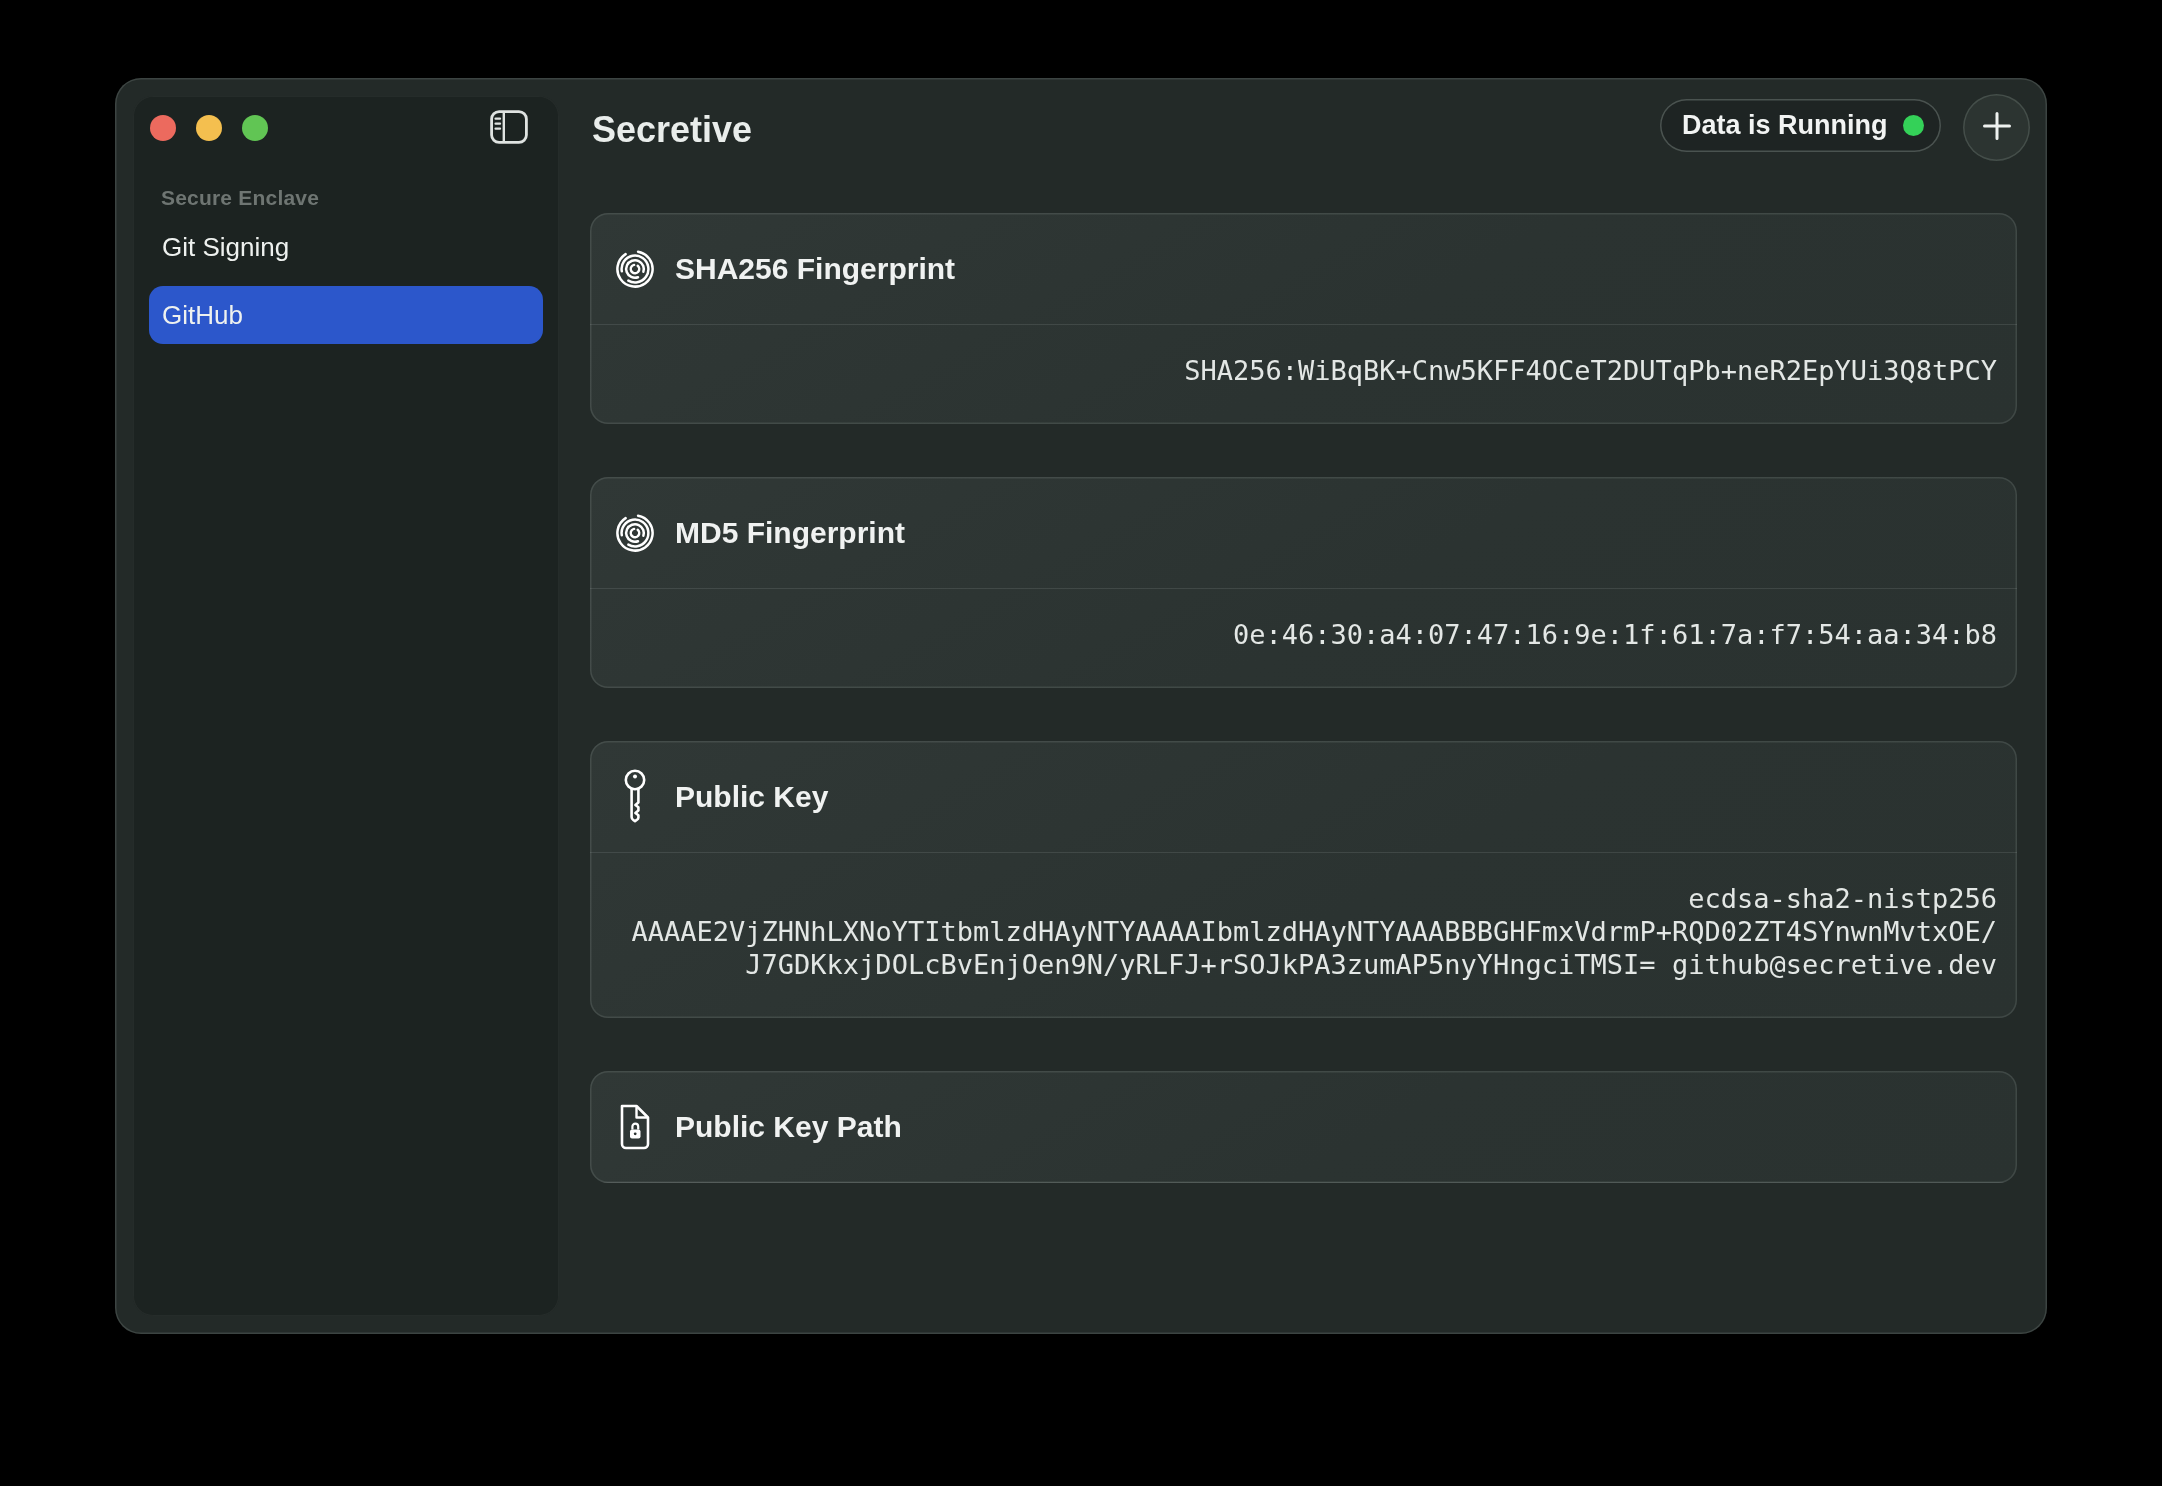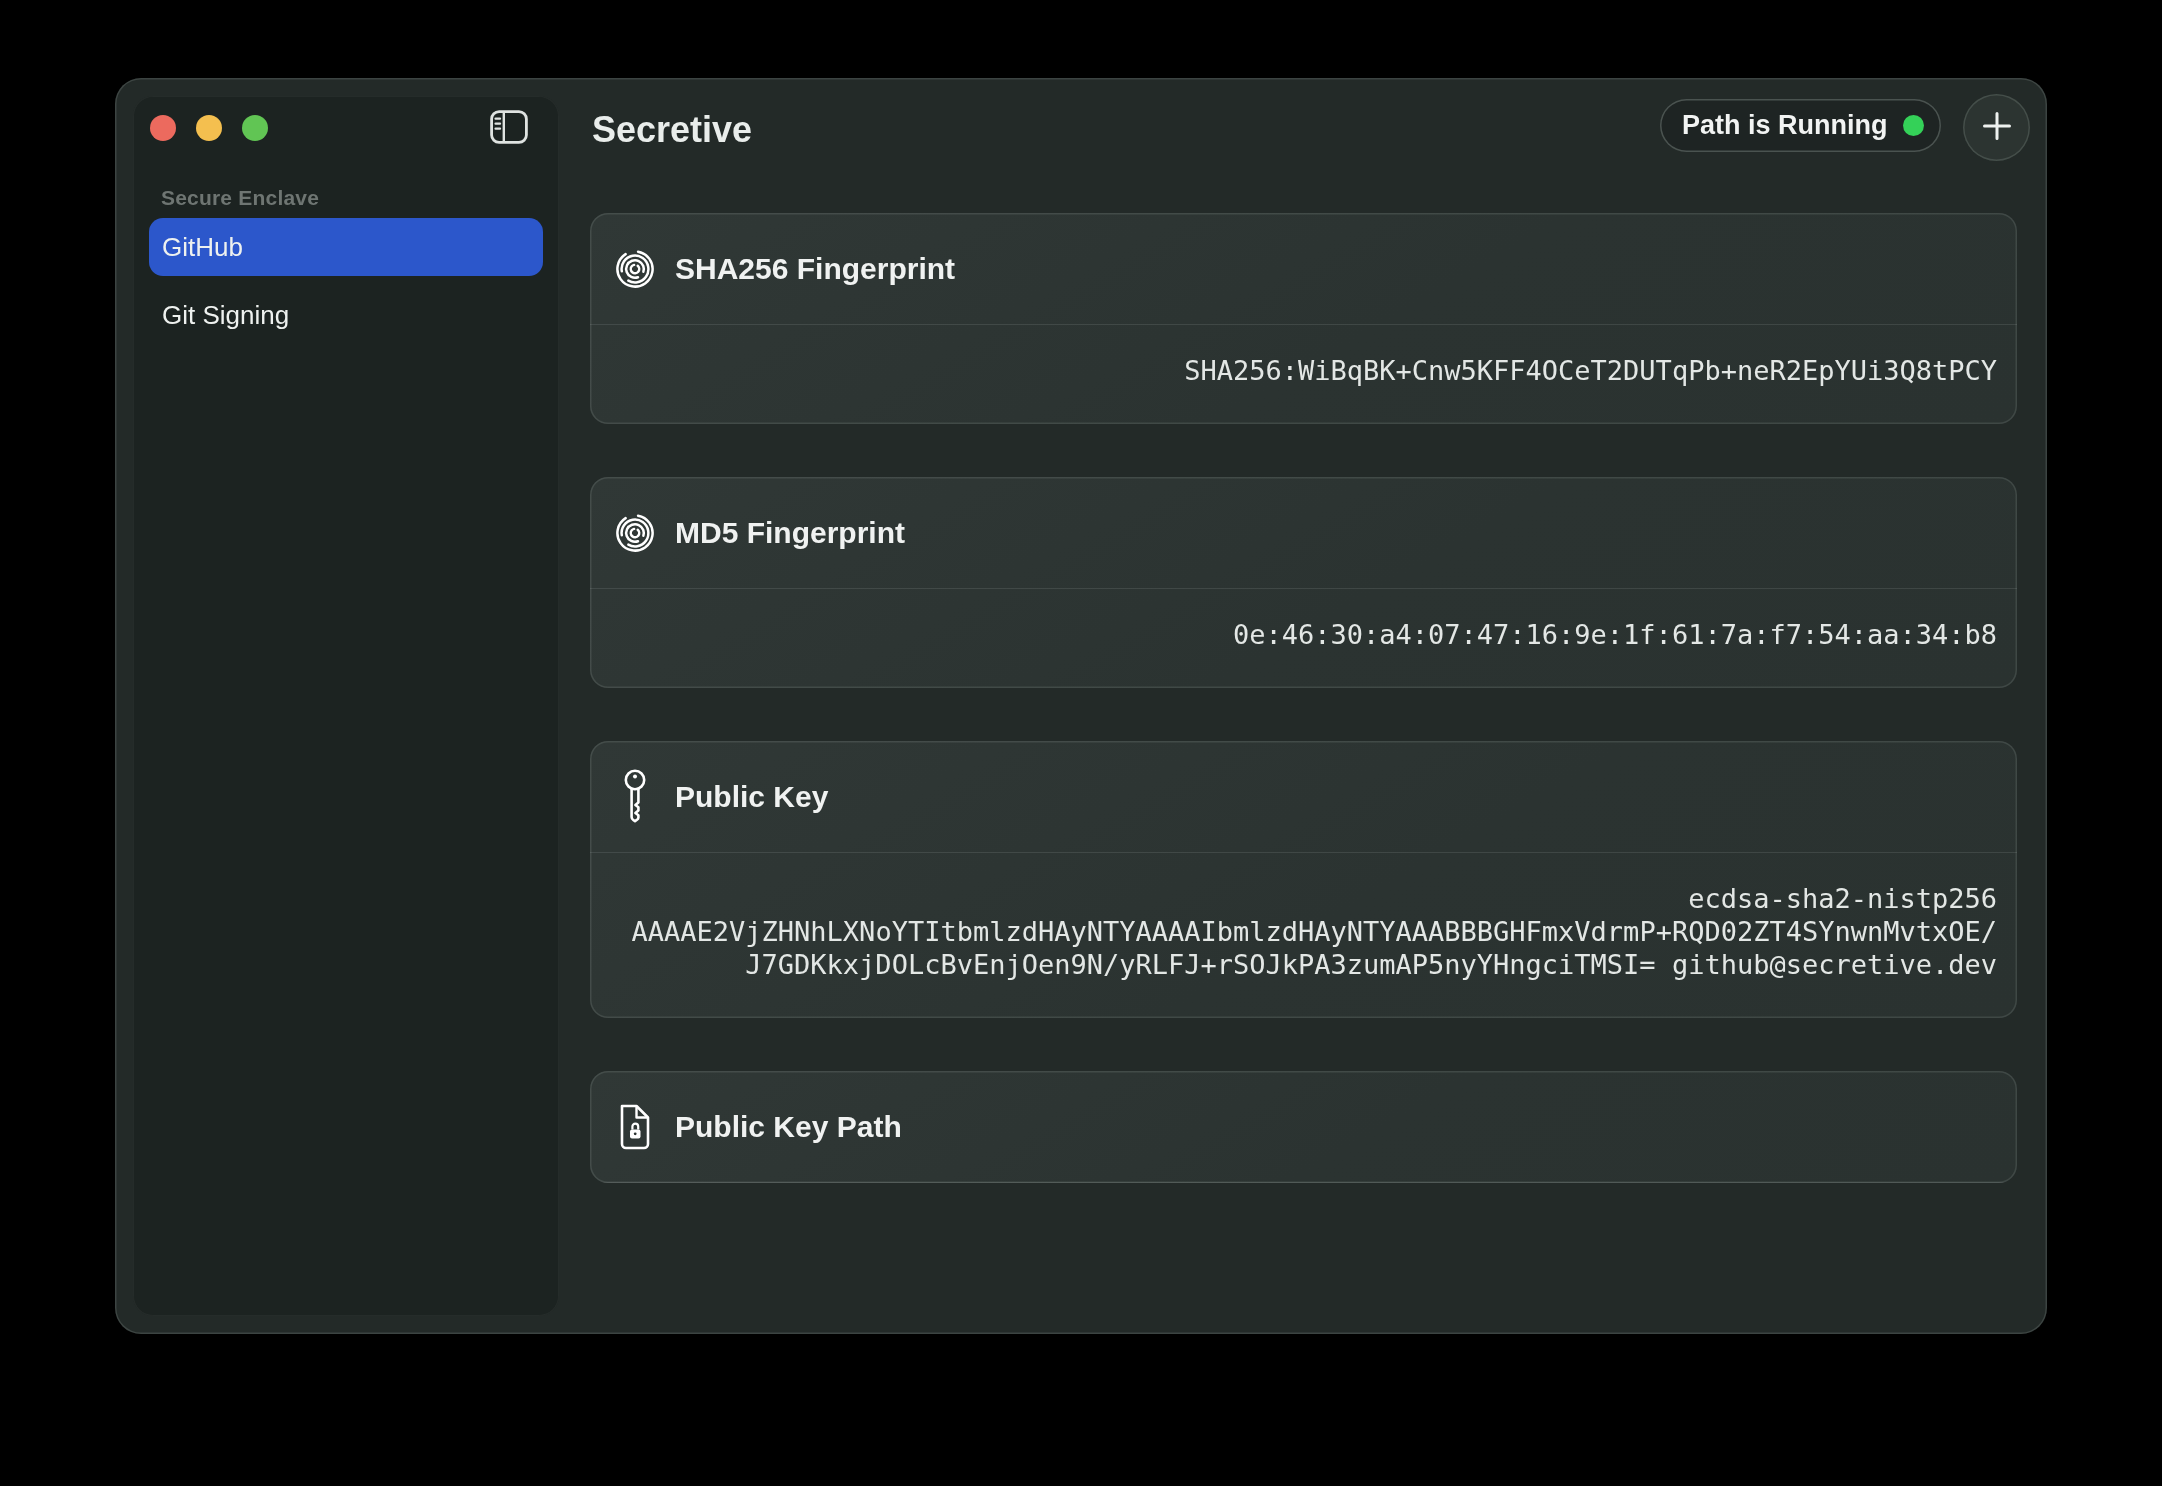--- a/index.html
+++ b/index.html
@@ -114,33 +114,33 @@
           <rect x="1.6" y="1.6" width="34.8" height="30.8" rx="7.5" stroke="#dfe3e1" stroke-width="2.8"></rect>
           <line x1="13.8" y1="2" x2="13.8" y2="32" stroke="#dfe3e1" stroke-width="2.4"></line>
           <path d="M5.6 8.6 h4.4 M5.6 13.6 h4.4 M5.6 18.6 h4.4" stroke="#dfe3e1" stroke-width="2.4" stroke-linecap="round"></path>
         </svg>
       </span>
     </div>
 
     <div class="sidebar-section-label">Secure Enclave</div>
 
     <div class="sidebar-list">
+      <div class="side-item">
+        <span>Git Signing</span>
+      </div>
       <div class="side-item selected">
         <span>GitHub</span>
       </div>
-      <div class="side-item">
-        <span>Git Signing</span>
-      </div>
     </div>
   </div>
 
   <div class="main-title">Secretive</div>
 
   <div class="pill">
-    <span class="pill-label">Path is Running</span>
+    <span class="pill-label">Data is Running</span>
     <span class="status-dot"></span>
   </div>
 
   <div class="add-btn">
     <span>
       <svg width="34" height="34" viewBox="0 0 34 34" fill="none">
         <path d="M17 4.5 V29.5 M4.5 17 H29.5" stroke="#eef1ef" stroke-width="3" stroke-linecap="round"></path>
       </svg>
     </span>
   </div>

